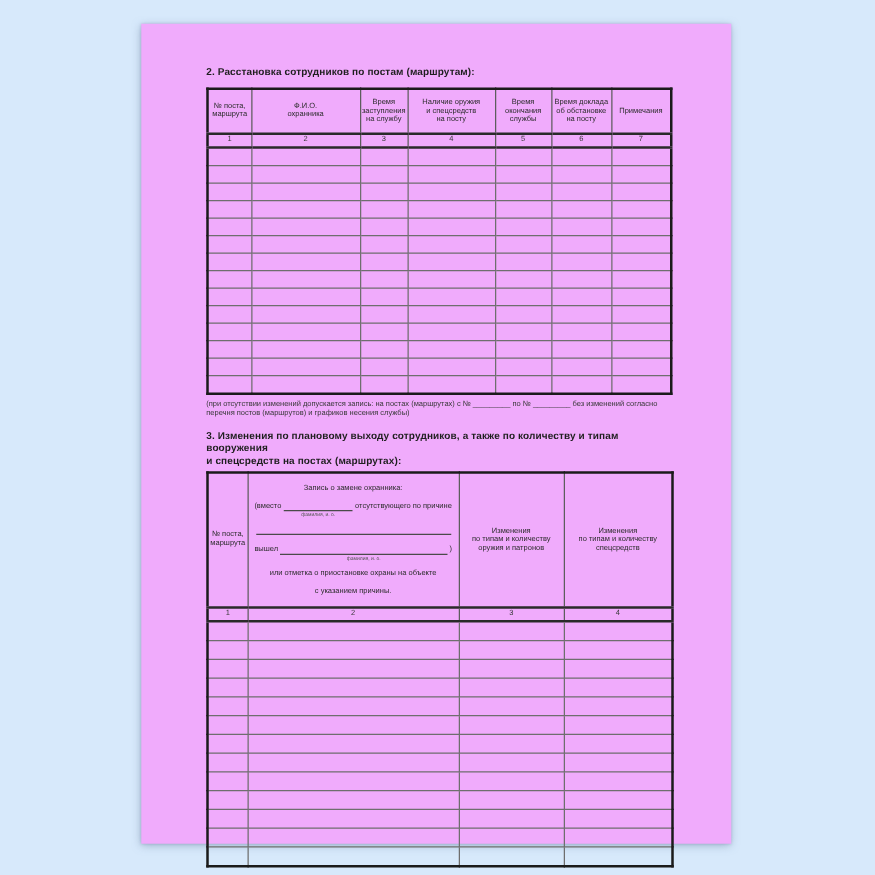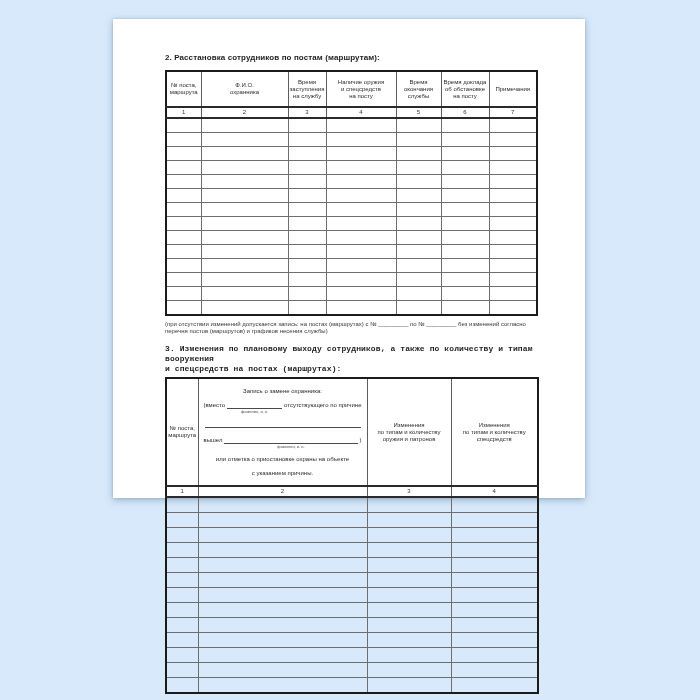--- a/index.html
+++ b/index.html
@@ -6,22 +6,22 @@
   body{
     width:700px;height:700px;
     background:#d7e9fb;
     font-family:"Liberation Sans", sans-serif;
     position:relative;
     overflow:hidden;
     -webkit-font-smoothing:antialiased;
   }
   .paper{
     position:absolute;left:113px;top:19px;
-    width:472px;height:479px;
-    background:#ffffff;
+    width:472px;height:656px;
+    background:#f0abfc;
     box-shadow:0 2px 7px rgba(105,130,160,.55), 0 0 2px rgba(105,130,160,.35);
     box-sizing:border-box;
     padding:34px 48px 0 52px;
     color:#272727;
   }
   .sec-title{
     font-size:8px;font-weight:bold;line-height:10px;
     color:#1f1f1f;white-space:pre-line;letter-spacing:.1px;
   }
   .sec-title.first{margin-bottom:7px;}
@@ -65,21 +65,21 @@
   .c2 .fl{display:flex;align-items:flex-start;text-align:left;}
   .c2 .fl .pre{white-space:nowrap;padding-right:2px;}
   .c2 .fl .suf{white-space:nowrap;padding-left:2px;}
   .blankcol{display:inline-flex;flex-direction:column;align-items:stretch;}
   .blankcol.w1{width:58px;}
   .blankcol.grow{flex:1;}
   .blank{height:6px;border-bottom:1px solid #4a4a4a;}
   .hint{font-size:4px;line-height:5px;color:#555;text-align:center;}
   .ruled{height:6px;border-bottom:1px solid #4a4a4a;margin:0 1px 2px 1px;}
   .alt{text-align:center;}
-  .pre-line{white-space:pre-line;font-family:Liberation Mono, monospace;}
+  .pre-line{white-space:pre-line;}
 </style>
 </head>
 <body>
 
 <div class="paper">
 
   <div class="sec-title first">2. Расстановка сотрудников по постам (маршрутам):</div>
 
   <table class="t1">
     <colgroup>

